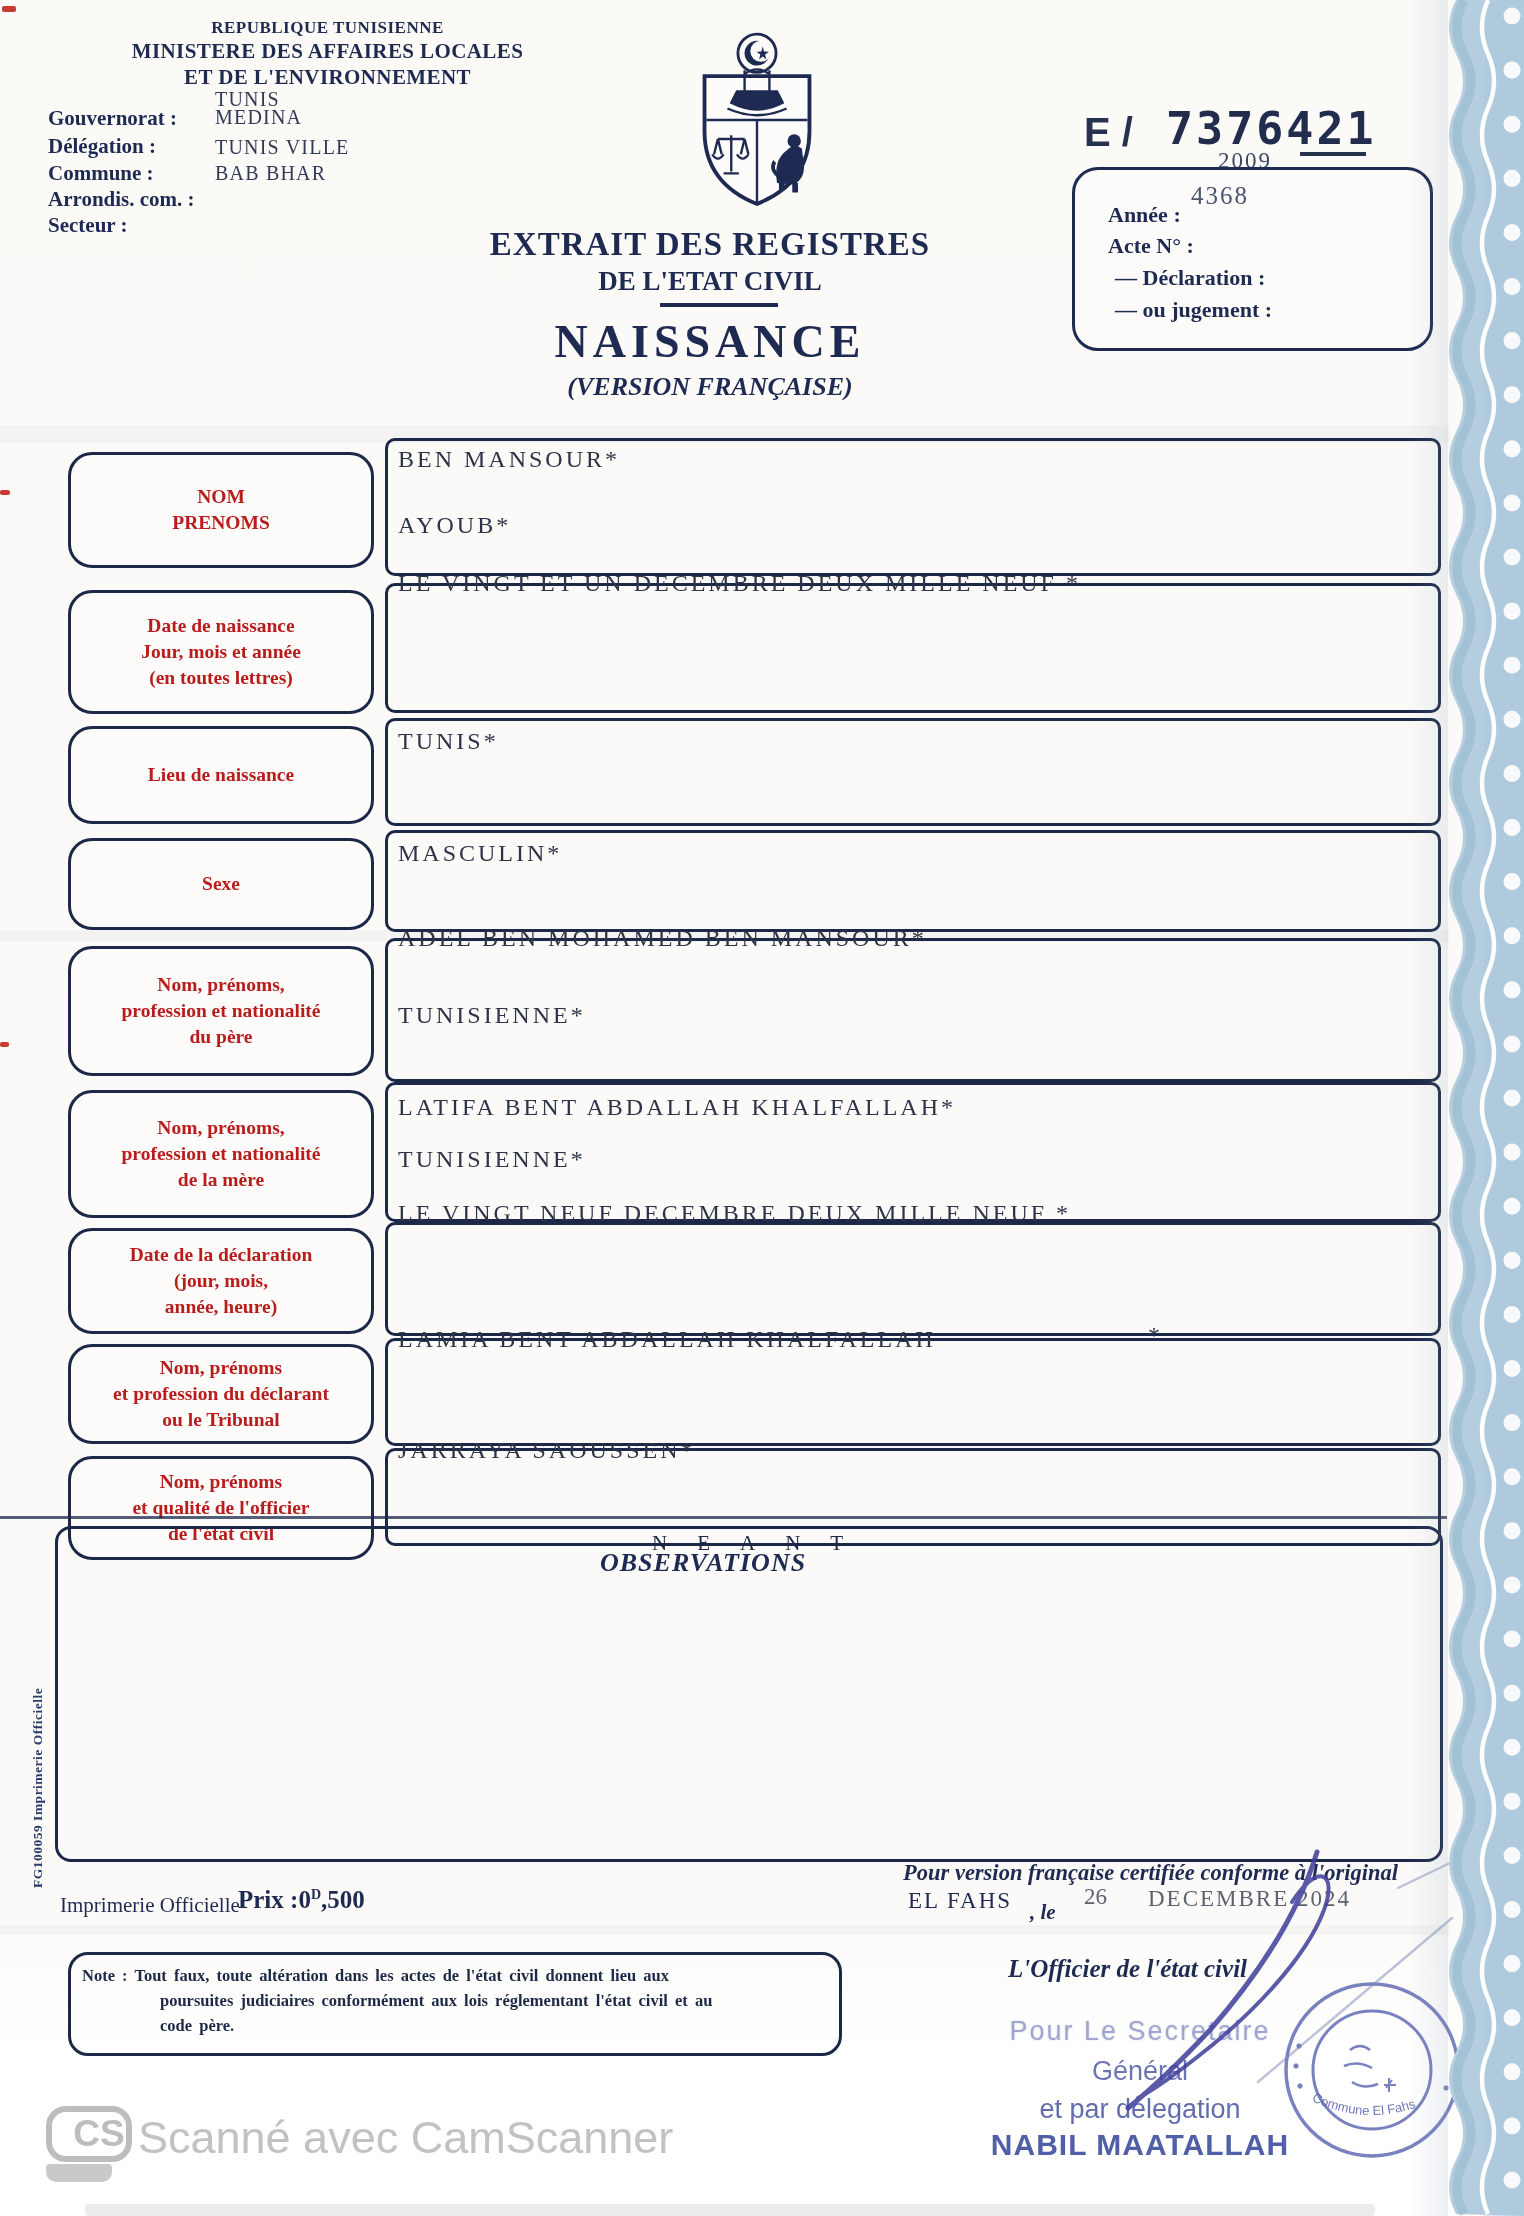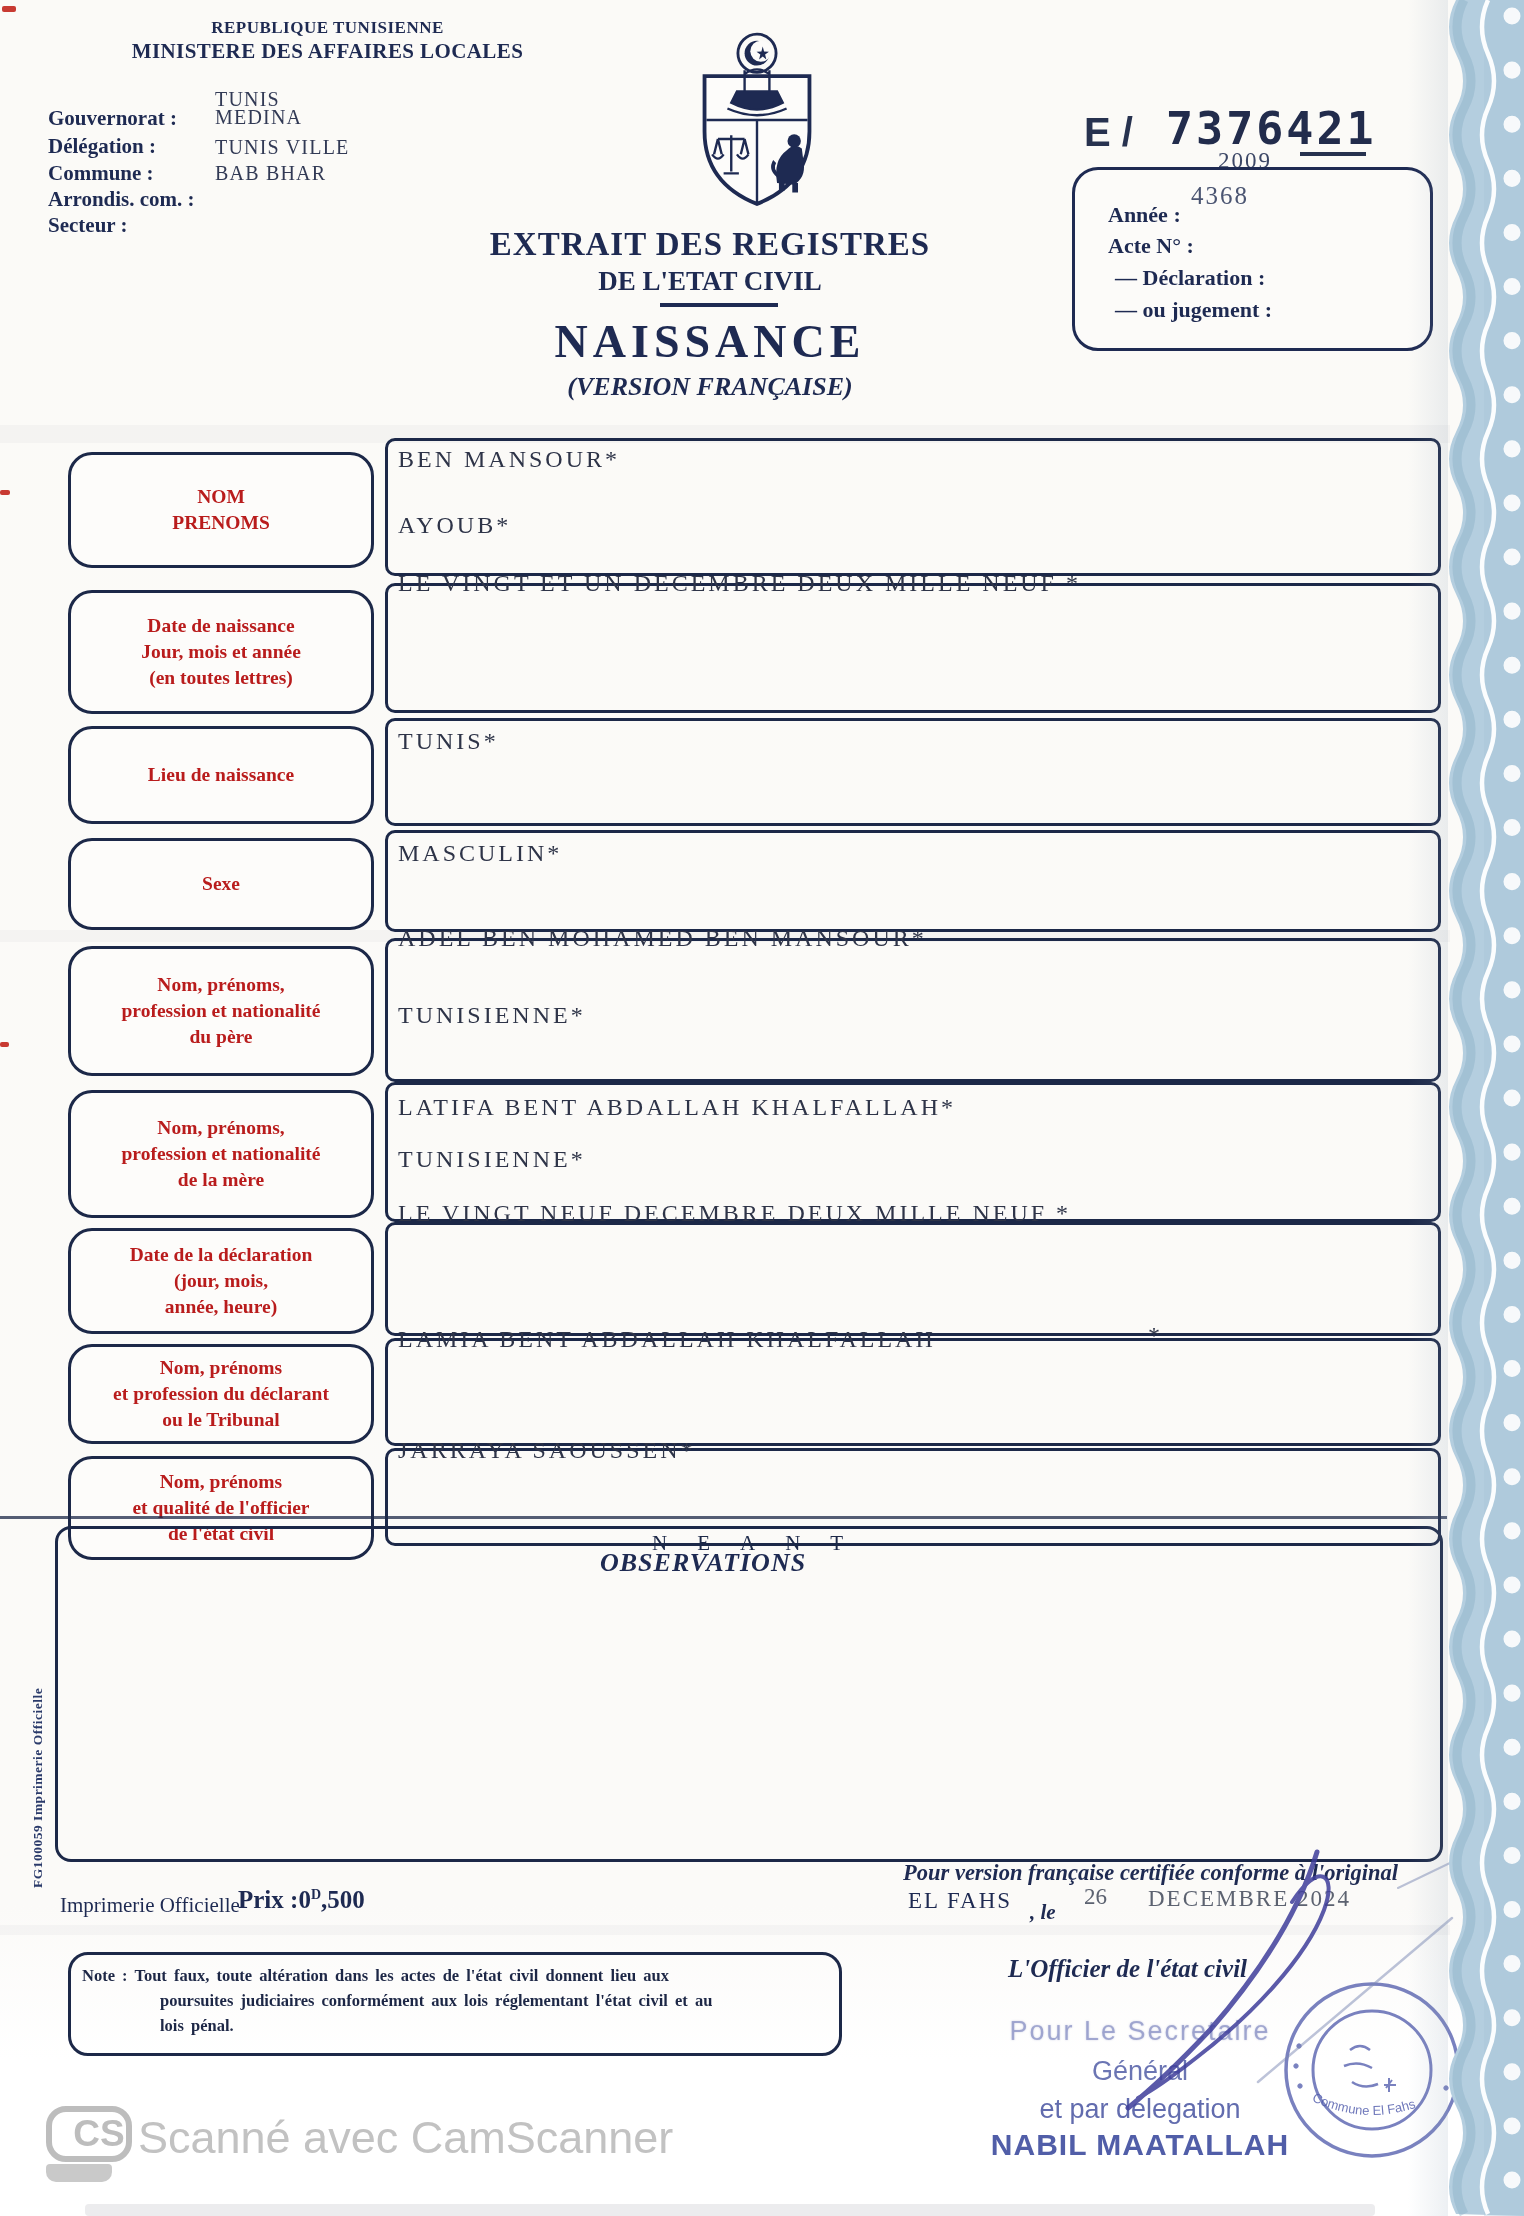--- a/index.html
+++ b/index.html
@@ -112,20 +112,21 @@
   <div class="band" style="top:930px;height:12px;"></div>
   <div class="band" style="top:1925px;height:10px;"></div>
 
   <div class="redmark rm1"></div>
   <div class="redmark rm2"></div>
   <div class="redmark rm3"></div>
 
   <div class="hdr">
     <div class="rep">REPUBLIQUE TUNISIENNE</div>
     <div class="min">MINISTERE DES AFFAIRES LOCALES</div>
+    <div class="min">ET DE L'ENVIRONNEMENT</div>
   </div>
   <div class="hval" style="top:88px;">TUNIS</div>
   <div class="hfield" style="top:106px;">Gouvernorat :</div>
   <div class="hval" style="top:106px;">MEDINA</div>
   <div class="hfield" style="top:134px;">Délégation :</div>
   <div class="hval" style="top:136px;">TUNIS VILLE</div>
   <div class="hfield" style="top:161px;">Commune :</div>
   <div class="hval" style="top:162px;">BAB BHAR</div>
   <div class="hfield" style="top:187px;">Arrondis. com. :</div>
   <div class="hfield" style="top:213px;">Secteur :</div>
@@ -239,21 +240,21 @@
   <div class="obox"></div>
   <div class="oneant">NEANT</div>
   <div class="otitle">OBSERVATIONS</div>
 
   <div class="imprimerie">Imprimerie Officielle</div>
   <div class="prix"><span>Prix :0</span><sup>D</sup><span>,500</span></div>
   <div class="notebox"></div>
   <div class="notetext">
     <span>Note : Tout faux, toute altération dans les actes de l'état civil donnent lieu aux</span>
     <span class="ind">poursuites judiciaires conformément aux lois réglementant l'état civil et au</span>
-    <span class="ind">lois pénal.</span>
+    <span class="ind">code père.</span>
   </div>
   <div class="sidecode">FG100059  Imprimerie Officielle</div>
 
   <div class="certline">Pour version française certifiée conforme à l'original</div>
   <div class="certcity">EL FAHS</div>
   <div class="certle">, le</div>
   <div class="certday">26</div>
   <div class="certmonth">DECEMBRE 2024</div>
   <div class="certoff">L'Officier de l'état civil</div>
 

